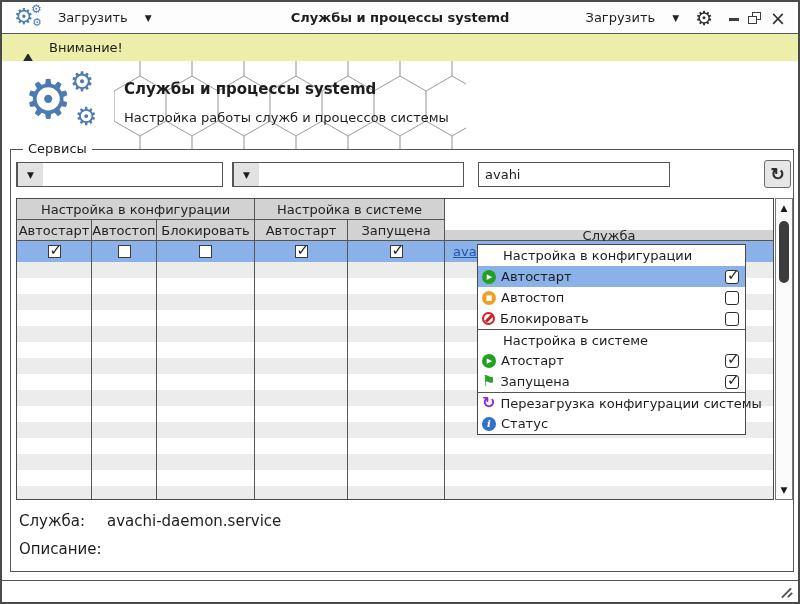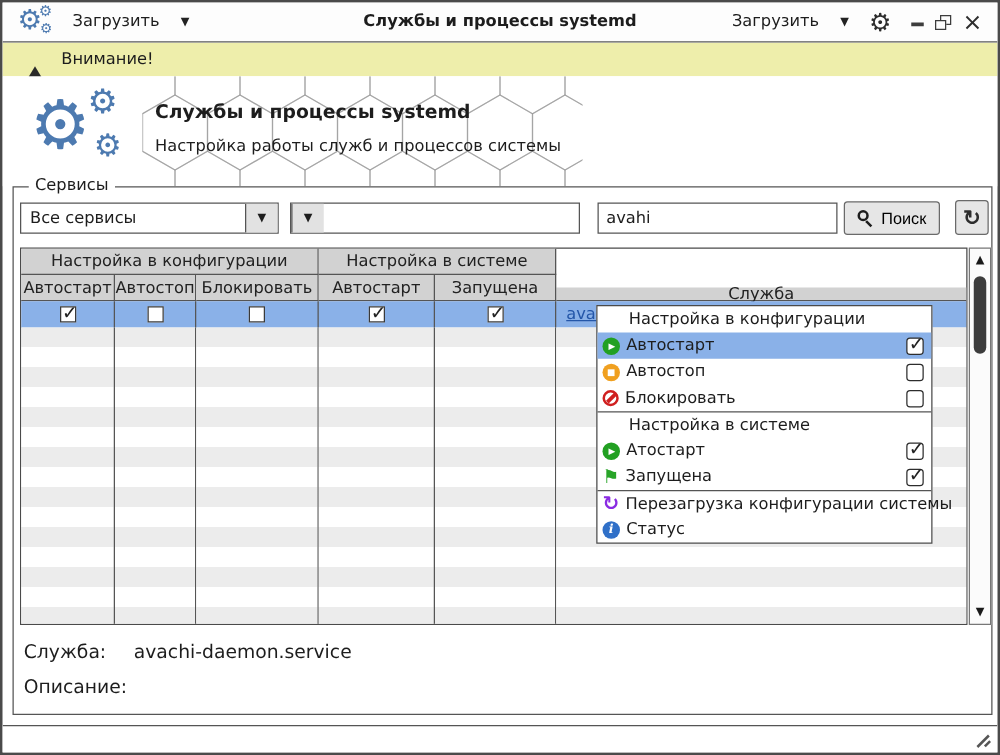--- a/index.html
+++ b/index.html
@@ -222,34 +222,26 @@
       <span class="g3">⚙</span>
     </div>
     <div class="banner-title">Службы и процессы systemd</div>
     <div class="banner-sub">Настройка работы служб и процессов системы</div>
   </div>
 
   <div class="panel">
     <span class="panel-legend">Сервисы</span>
 
     <div class="combo combo1">
-      <span class="val">Все сервисы</span>
       <span class="dd">▼</span>
     </div>
     <div class="combo combo2">
       <span class="dd">▼</span>
     </div>
     <input class="search-input" type="text" value="avahi" style="">
-    <button class="search-btn">
-      <span class="mag">
-        <span class="lens"></span>
-          <span class="stick"></span>
-      </span>
-      <span>Поиск</span>
-    </button>
     <button class="refresh-btn">
       <span class="refresh-glyph">↻</span>
     </button>
 
     <div class="svc-table">
       <div class="thead">
         <div class="th gc">Настройка в конфигурации</div>
         <div class="th gs">Настройка в системе</div>
         <div class="th svc">Служба</div>
         <div class="th">Автостарт</div>

